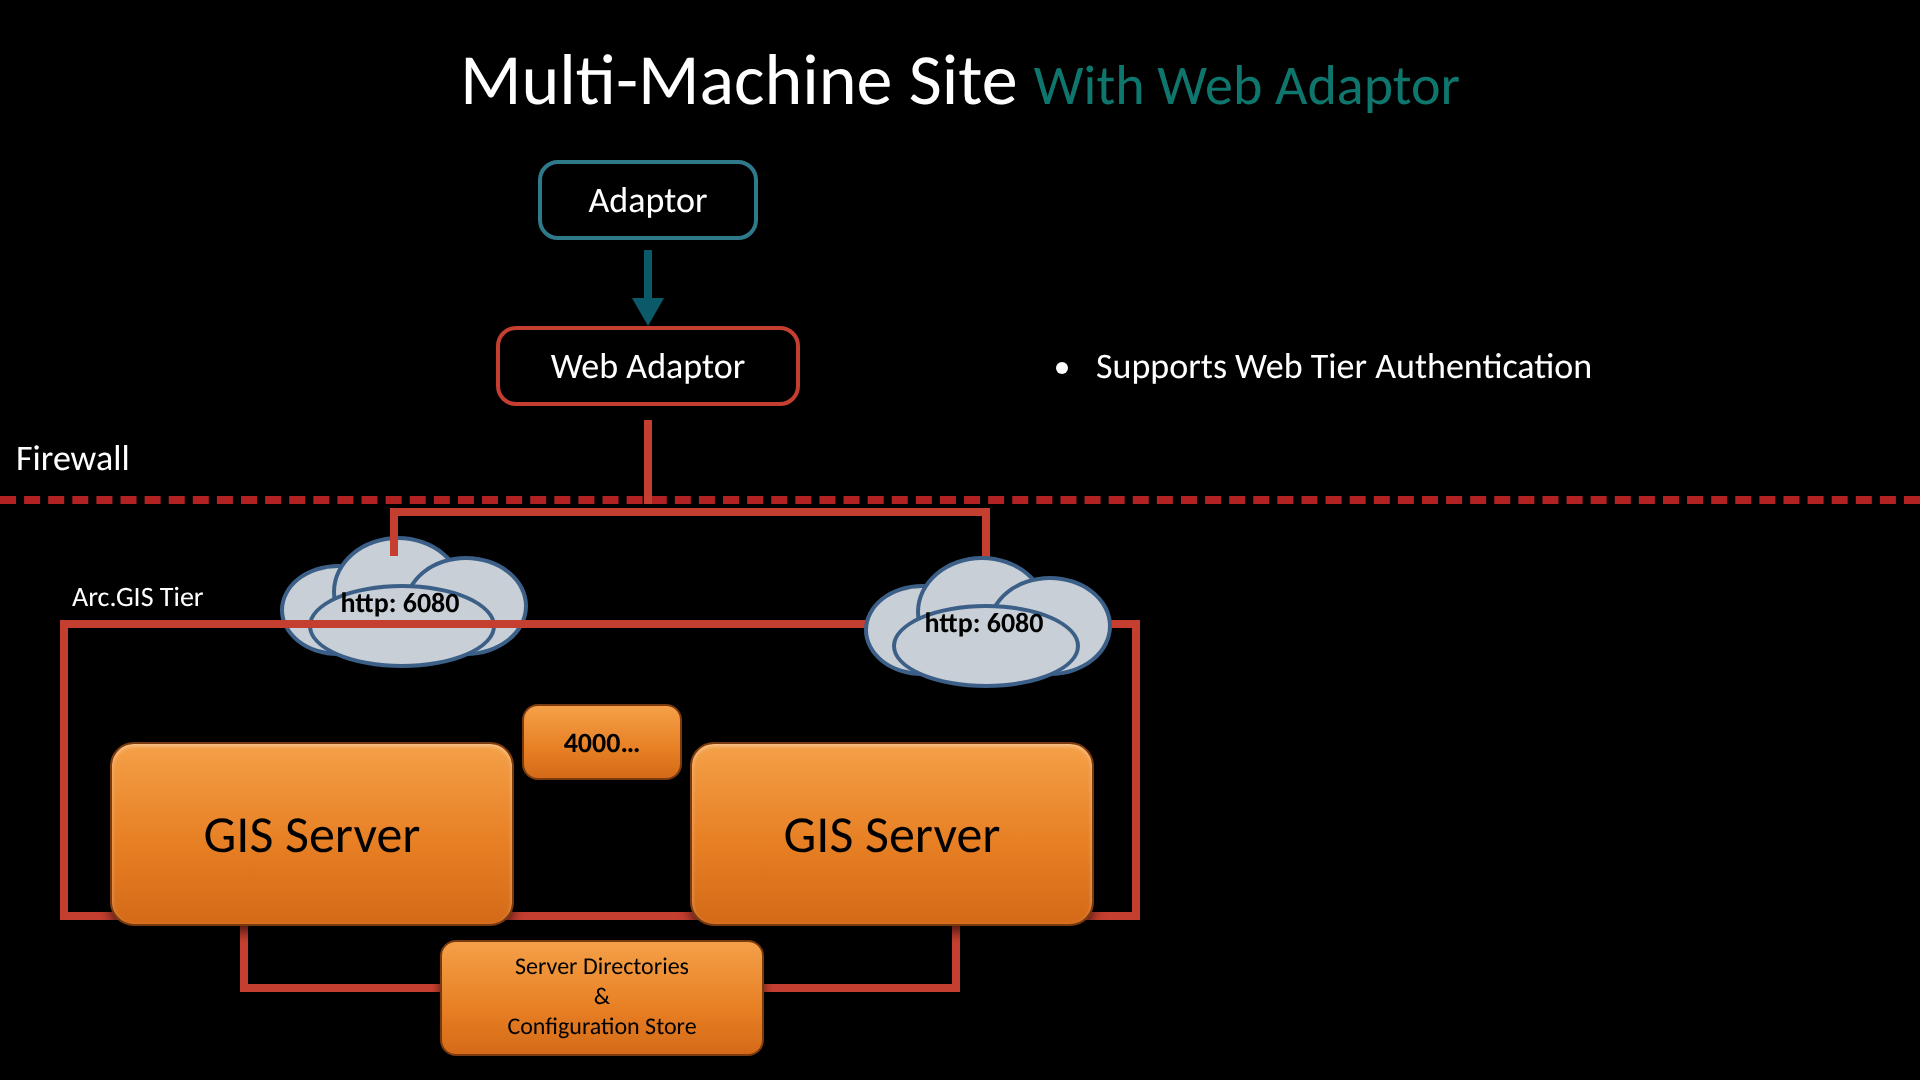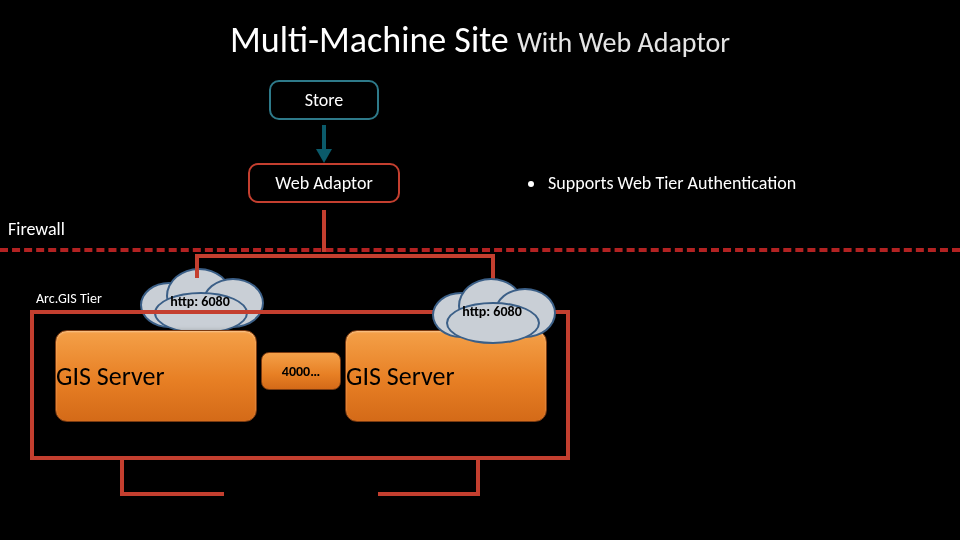--- a/index.html
+++ b/index.html
@@ -27,21 +27,21 @@
     text-align: center;
     white-space: nowrap;
   }
   .title-main {
     color: #fff;
     font-size: 36px;
     font-weight: 400;
     margin-top: 38px;
   }
   .title-sub {
-    color: #e5e5e5;
+    color: #0f766e;
     font-size: 28px;
     font-weight: 400;
   }
 
   
   .pill {
     position: absolute;
     background: #000;
     color: #fff;
     border-radius: 10px;
@@ -185,20 +185,22 @@
     height: 90px;
     background: linear-gradient(#f4a048 0%, #e77f24 55%, #d46a18 100%);
     border: 1px solid #7a3a10;
     border-radius: 12px;
     box-shadow: 0 3px 6px rgba(0,0,0,0.6), inset 0 1px 2px rgba(255,255,255,0.4);
     color: #000;
     font-size: 26px;
     font-weight: 400;
     display: flex;
     align-items: center;
+    justify-content: center;
+    margin-top: 41px;
   }
   .serverA { left: 55px;  top: 330px; z-index:2;}
   .serverB { left: 345px; top: 330px; z-index:2;}
 
   
   .port {
     position: absolute;
     left: 261px;
     top: 352px;
     width: 78px;
@@ -262,21 +264,21 @@
 </head>
 <body>
 
 <div class="stage">
 
   <div class="title">
     <span class="title-main">Multi-Machine Site </span><span class="title-sub">With Web Adaptor</span>
   </div>
 
   <div class="pill client-box">
-    <span>Store</span>
+    <span>Adaptor</span>
   </div>
 
   <div class="arrow">
     <div class="shaft"></div>
     <div class="head"></div>
   </div>
 
   <div class="pill adaptor-box">
     <span>Web Adaptor</span>
   </div>
@@ -331,14 +333,19 @@
     <span>GIS Server</span>
   </div>
   <div class="server serverB">
     <span>GIS Server</span>
   </div>
 
   <div class="port">
     <span>4000…</span>
   </div>
 
+  <div class="dirs">
+    <span style="white-space:pre-line;">Server Directories
+&amp;
+Configuration Store</span>
+  </div>
 
 </div>
 
 </body></html>

